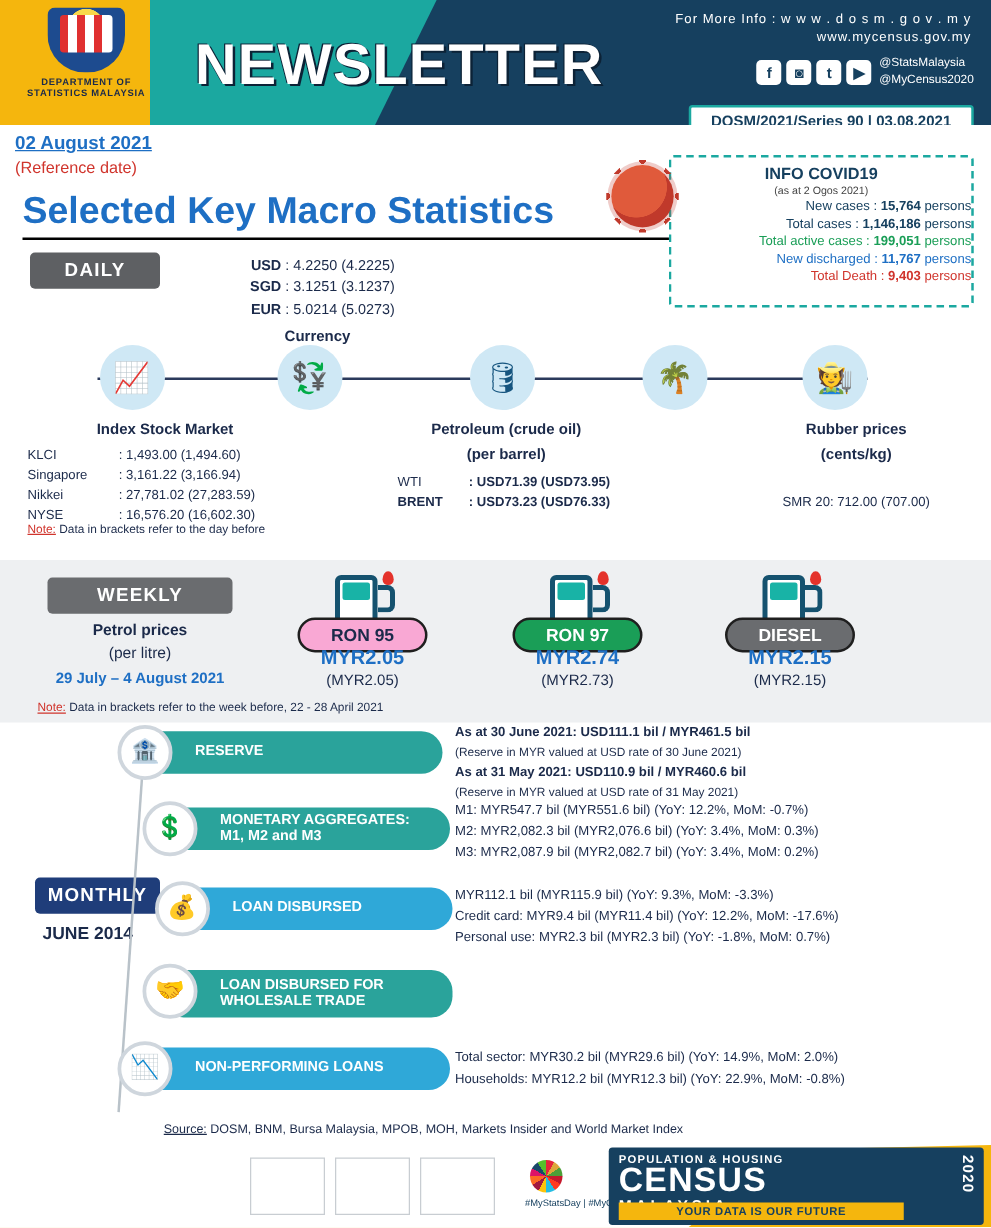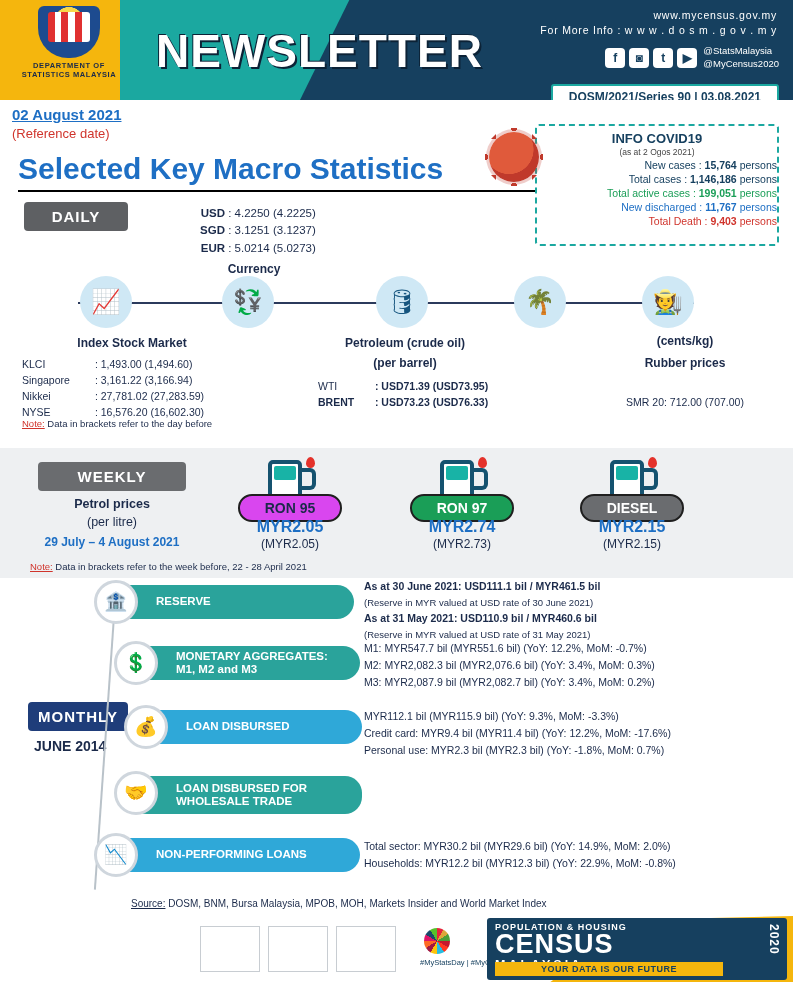--- a/index.html
+++ b/index.html
@@ -239,22 +239,22 @@
     <div class="hdr-dark"></div>
 
     <div class="emblem">
       <div class="crest"></div>
       <div class="dept">DEPARTMENT OF STATISTICS MALAYSIA</div>
     </div>
 
     <div class="newsletter-title">NEWSLETTER</div>
 
     <div class="info-top">
+      <div>For More Info : w w w . d o s m . g o v . m y</div>
       <div>www.mycensus.gov.my</div>
-      <div>For More Info : w w w . d o s m . g o v . m y</div>
     </div>
 
     <div class="social">
       <div class="icons">
         <div class="sicon">f</div>
         <div class="sicon">◙</div>
         <div class="sicon">t</div>
         <div class="sicon">▶</div>
       </div>
       <div class="handles">
@@ -356,22 +356,22 @@
       <span class="k" style="width:54px; font-weight:normal;">WTI</span>
       <span style="font-weight:bold;">: USD71.39 (USD73.95)</span>
     </div>
     <div class="r">
       <span class="k" style="width:54px; font-weight:bold;">BRENT</span>
       <span style="font-weight:bold;">: USD73.23 (USD76.33)</span>
     </div>
   </div>
 
   <div class="blk" style="left:585px; top:334px; width:200px; text-align:center;">
+    <div class="hd">Rubber prices</div>
     <div class="hd" style="margin-top:-2px;">(cents/kg)</div>
-    <div class="hd">Rubber prices</div>
     <div style="margin-top:22px;">SMR 20: 712.00 (707.00)</div>
   </div>
 
   <div class="note" style="left:22px; top:418px;">
     <u>Note:</u><span> Data in brackets refer to the day before</span>
   </div>
 
   <div class="weekly-band"></div>
   <div class="tag weekly-tag">WEEKLY</div>
   <div class="petrol-cap">
@@ -379,21 +379,21 @@
     <div>(per litre)</div>
     <div class="dt">29 July – 4 August 2021</div>
   </div>
 
   <div class="pump" style="left:262px; top:460px;">
     <div class="body"></div>
       <div class="screen"></div>
       <div class="nozzle"></div>
       <div class="drop"></div>
   </div>
-  <div class="ron" style="left:238px; top:494px; background:#d946ef; color:#1b2a4a;">RON 95</div>
+  <div class="ron" style="left:238px; top:494px; background:#f9a8d4; color:#1b2a4a;">RON 95</div>
   <div class="price" style="left:230px; top:518px;">
     <span>MYR2.05</span>
     <small>(MYR2.05)</small>
   </div>
 
   <div class="pump" style="left:434px; top:460px;">
     <div class="body"></div>
       <div class="screen"></div>
       <div class="nozzle"></div>
       <div class="drop"></div>

